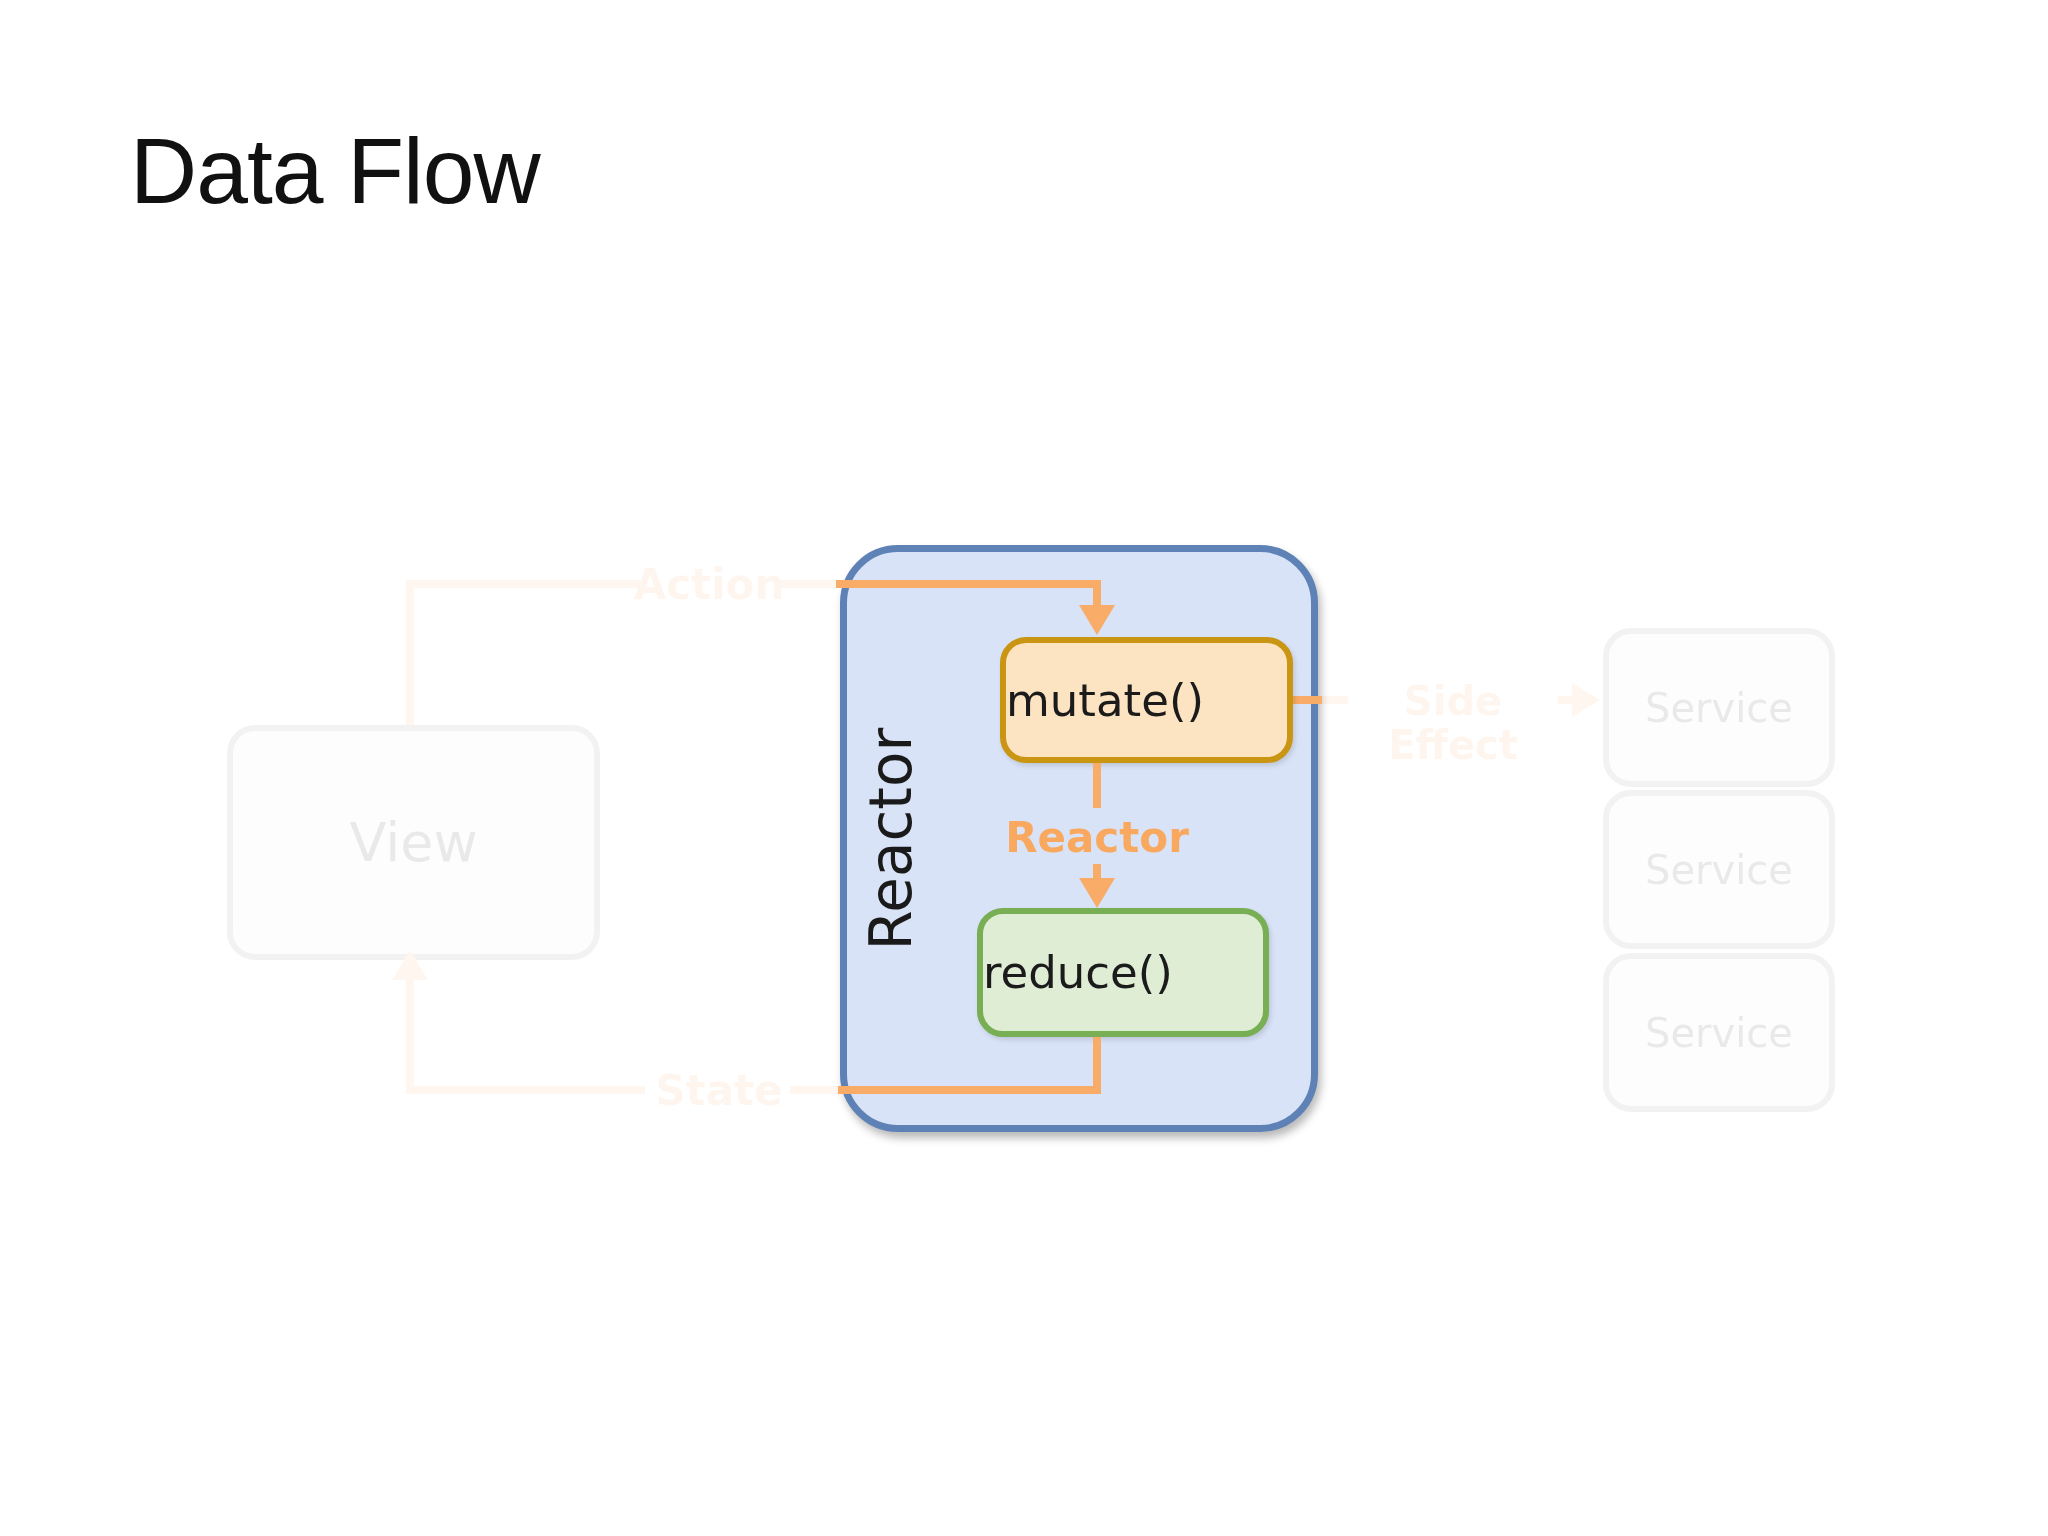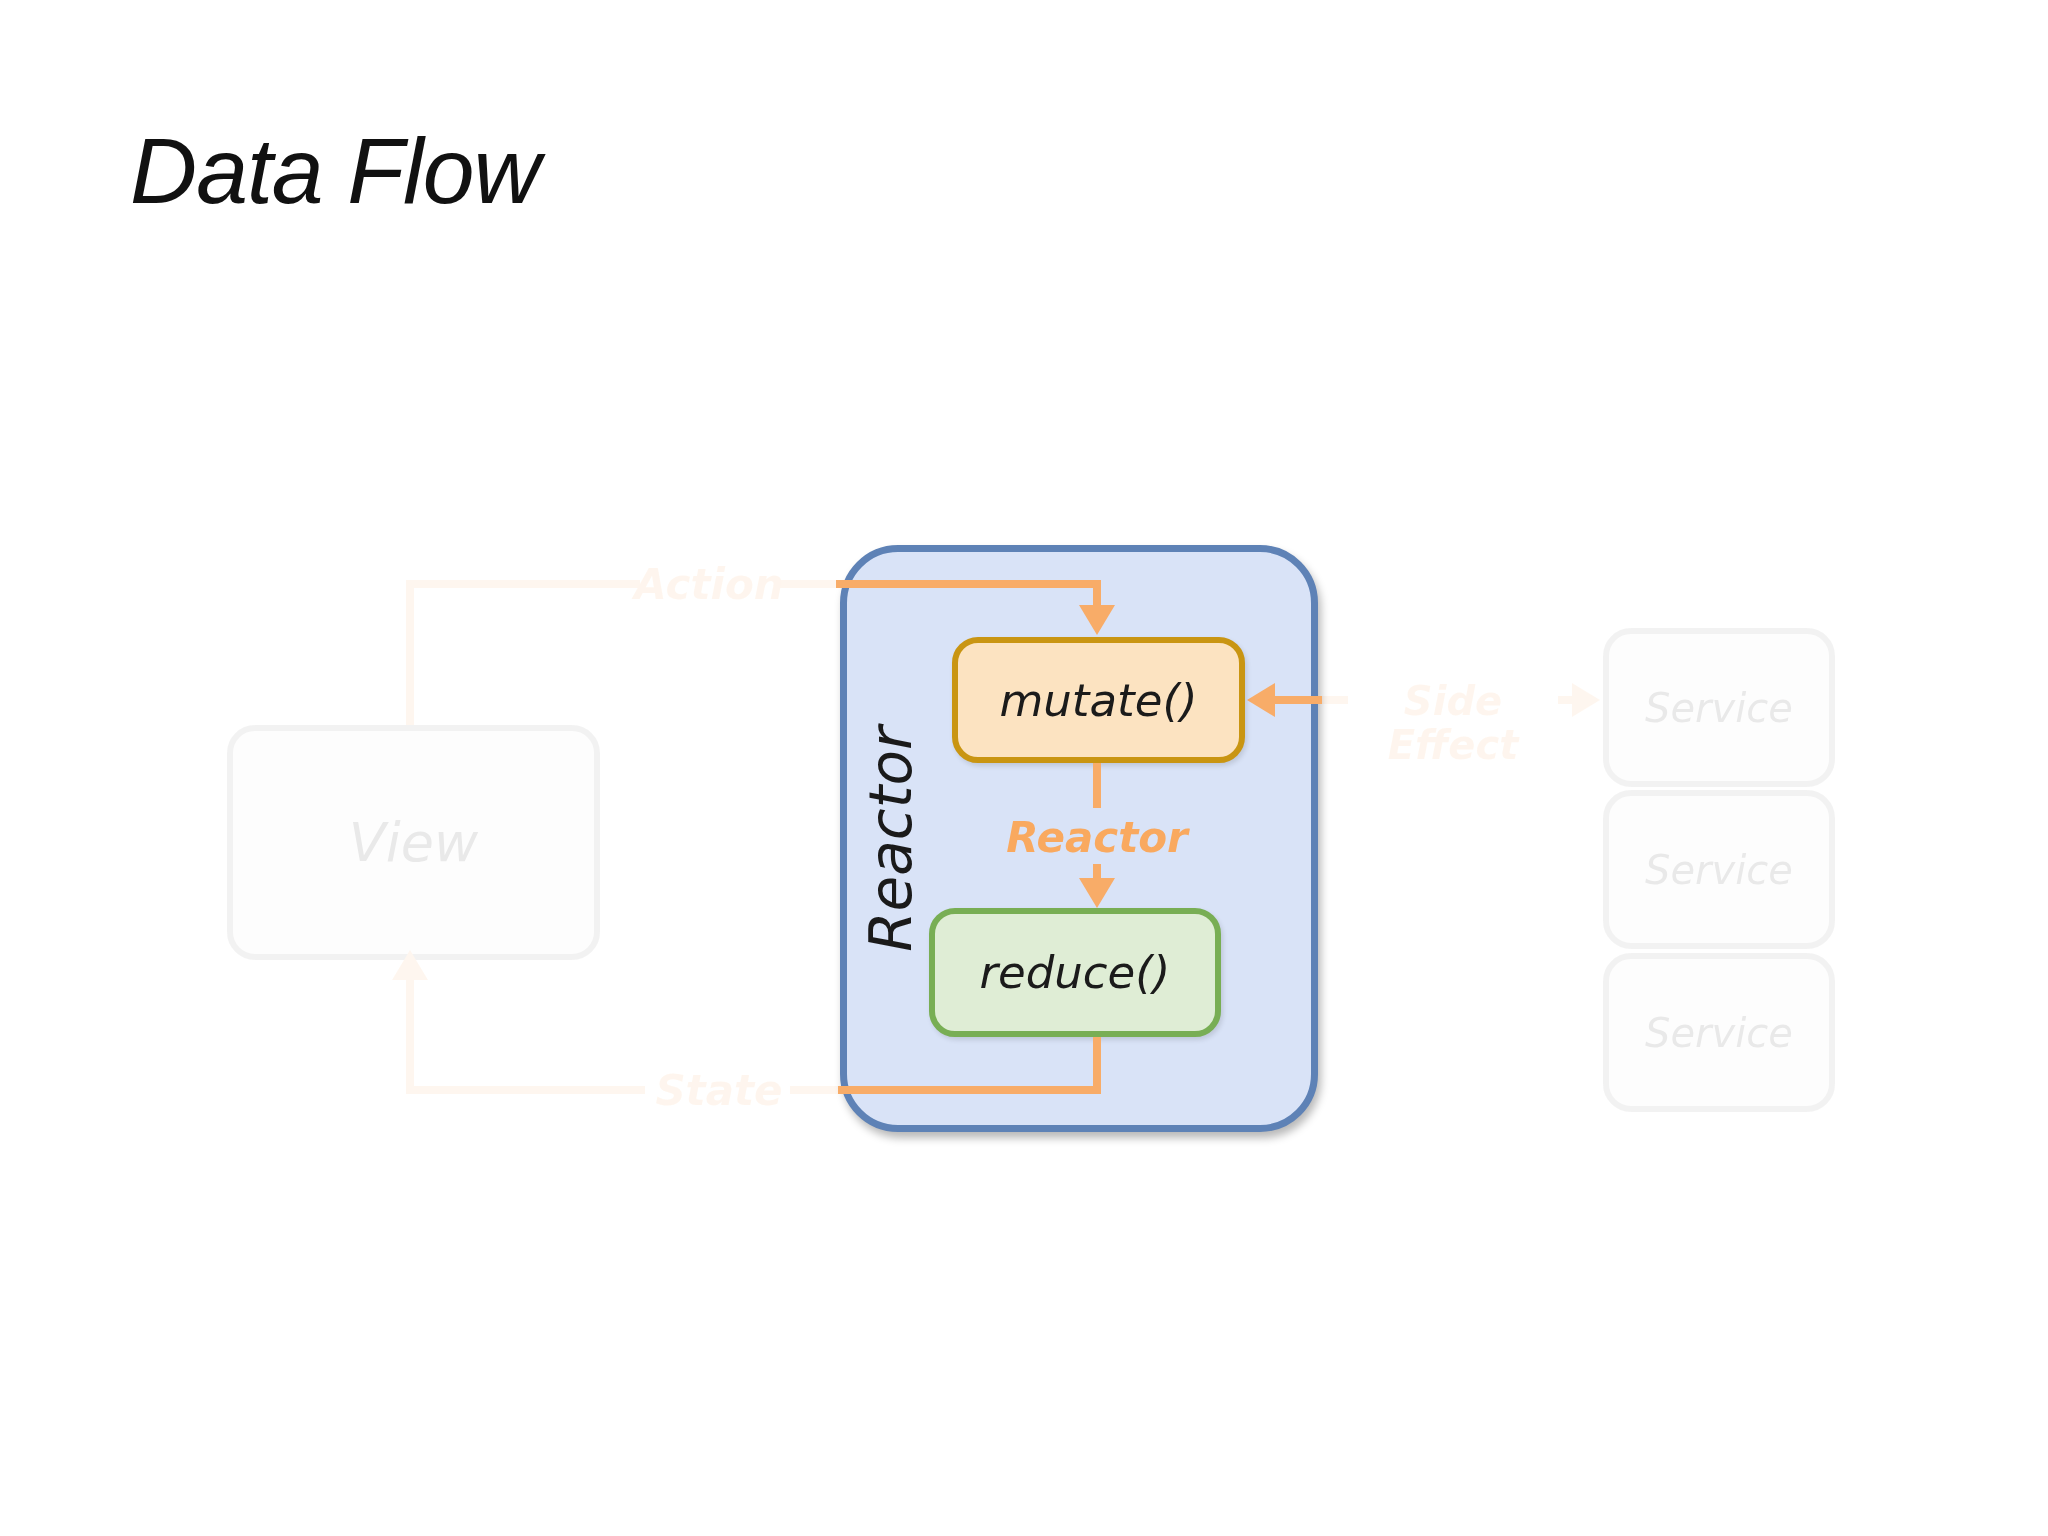--- a/index.html
+++ b/index.html
@@ -1,17 +1,17 @@
 <!DOCTYPE html>
 <html style="--accent-orange: #F8AC68; --label-orange: #F9A95F; --reactor-border: #5E82B6; --reactor-fill: #D9E3F7; --mutate-border: #C99512; --mutate-fill: #FCE3C1; --reduce-border: #78AE54; --reduce-fill: #DFEDD5; --text-dark: #1B1B1B;"><head>
 <meta charset="utf-8">
 <style>
   html,body{margin:0;padding:0;background:#fff;}
   .slide{position:relative;width:2048px;height:1536px;background:#ffffff;overflow:hidden;
-         font-family:"DejaVu Sans","Liberation Sans",sans-serif;font-style:italic;}
+         font-family:"DejaVu Sans","Liberation Sans",sans-serif;}
   .title{position:absolute;left:130px;top:118px;font-family:"Liberation Sans",sans-serif;
          font-size:93px;font-weight:500;letter-spacing:-1px;color:#111;}
 
   
   .faded{position:absolute;inset:0;opacity:0.10;}
   .ghost-box{position:absolute;background:#f4f2f2;border:6px solid #8a8a8a;border-radius:28px;
              display:flex;align-items:center;justify-content:center;color:#333;}
   .ghost-view{left:227px;top:725px;width:361px;height:223px;font-size:54px;}
   .ghost-service{left:1603px;width:220px;height:147px;font-size:40px;}
   .gs1{top:628px;} .gs2{top:790px;} .gs3{top:953px;}
@@ -32,23 +32,23 @@
               font-size:42px;line-height:44px;color:var(--label-orange);}
 
   
   .reactor-box{position:absolute;left:840px;top:545px;width:478px;height:587px;
                background:var(--reactor-fill);border:7px solid var(--reactor-border);
                border-radius:58px;box-sizing:border-box;
                box-shadow:3px 6px 8px rgba(0,0,0,0.28);}
   .reactor-label{position:absolute;left:10px;top:50%;
                  transform:translateY(-50%) rotate(180deg);
                  writing-mode:vertical-rl;font-size:58px;color:#1a1a1a;}
-  .node{position:absolute;display:flex;align-items:center;justify-content:center;
+  .node{position:absolute;display:flex;align-items:center;
         box-sizing:border-box;border-radius:26px;color:var(--text-dark);font-size:45px;
-        box-shadow:2px 3px 5px rgba(0,0,0,0.12);}
+        box-shadow:2px 3px 5px rgba(0,0,0,0.12);margin-left:48px;}
   .node-mutate{left:952px;top:637px;width:293px;height:126px;
                background:var(--mutate-fill);border:6px solid var(--mutate-border);}
   .node-reduce{left:929px;top:908px;width:292px;height:129px;
                background:var(--reduce-fill);border:6px solid var(--reduce-border);}
   .mutation-label{left:987px;top:816px;}
 </style>
 </head>
 <body>
 
 <div class="slide">

